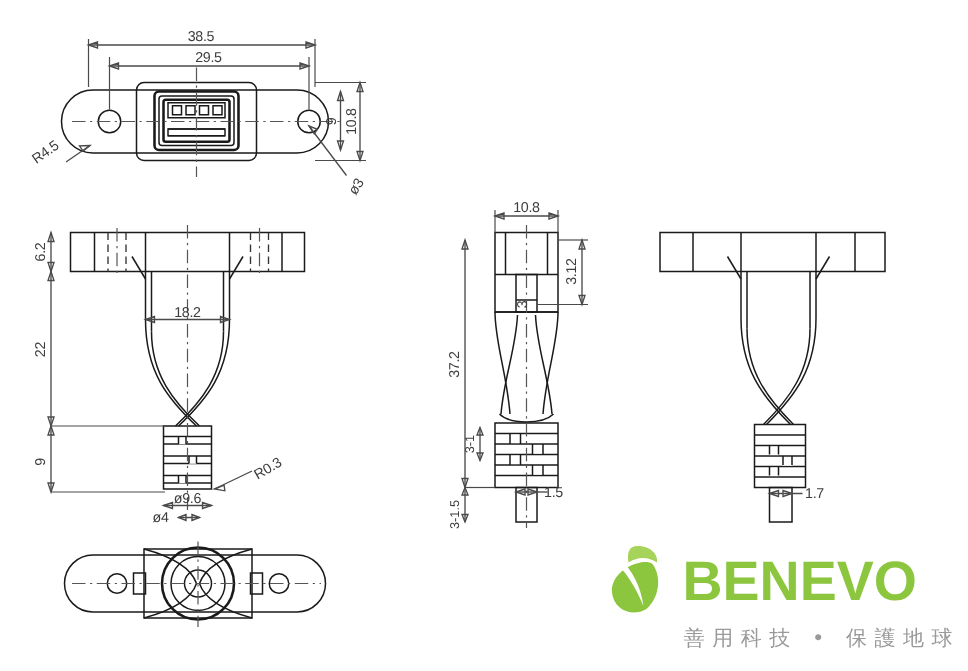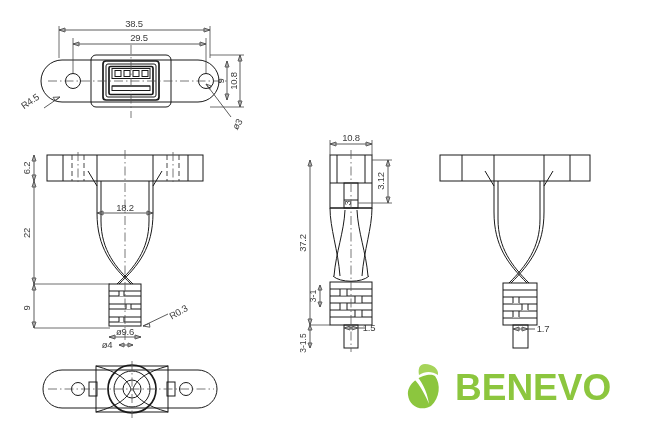--- a/index.html
+++ b/index.html
@@ -377,15 +377,16 @@
     <div id="logo-row">
       <div id="logo-mark">
         <svg viewBox="0 0 46 50" width="46" height="50">
           <path d="M30,14 C36,22 35,36 26,44 C16,50 4,44 3,33 C2,23 12,15 22,13 C25,12.5 28,12.5 30,14 Z" fill="#8cc63e"></path>
           <path d="M20,2 C28,2 34,7 33,13 C27,9 20,9 14,13 C13,7 14,2 20,2 Z" fill="#a6d45a"></path>
           <path d="M9,11 C16,18 22,28 24,42 C19,30 13,20 6,14 Z" fill="#ffffff"></path>
         </svg>
       </div>
       <div id="logo-wordmark">BENEVO</div>
     </div>
+    <div id="logo-tagline">善用科技 • 保護地球</div>
   </div>
 
 </div>
 
 </body></html>

